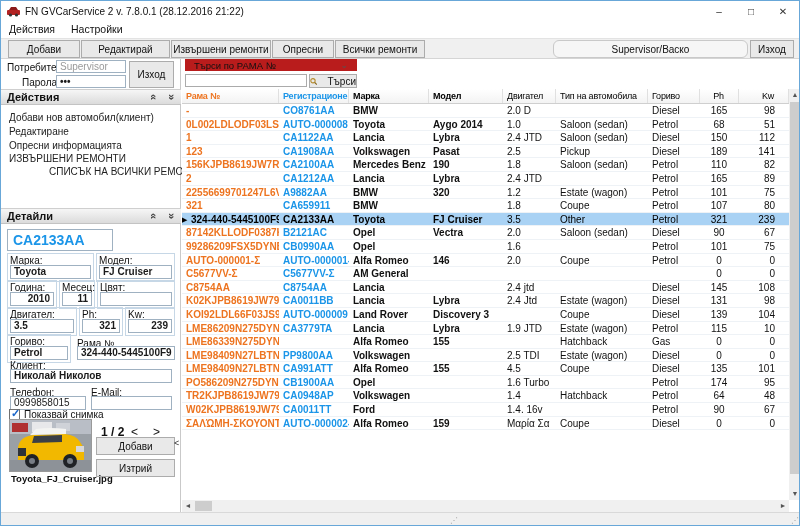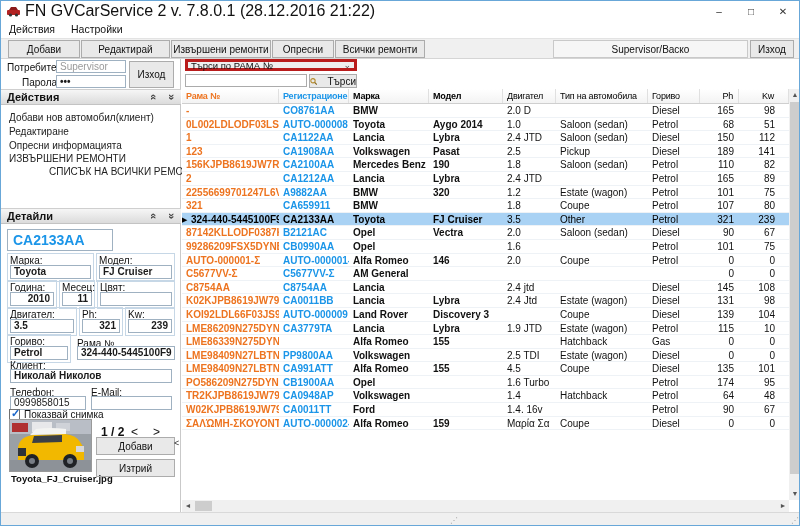--- a/index.html
+++ b/index.html
@@ -4,21 +4,21 @@
 <style>
   * { margin:0; padding:0; box-sizing:border-box; }
   html,body { background:#fff; }
   body { font-family:"Liberation Sans", sans-serif; width:800px; height:526px; position:relative; }
   .window { position:absolute; left:0; top:0; width:800px; height:526px; border:1px solid var(--accent,#68A7D8); background:#fff; overflow:hidden; }
 
   
   .titlebar { position:absolute; left:0; top:0; width:100%; height:20px; background:#fff; display:flex; align-items:center; }
   .app-icon { width:13px; height:11px; margin:0 5px 0 6px; position:relative; }
   .app-icon svg { display:block; }
-  .title-text { font-size:16px; color:#111; }
+  .title-text { font-size:10px; color:#111; }
   .win-controls { position:absolute; right:0; top:0; height:20px; display:flex; }
   .win-btn { width:32px; height:20px; display:flex; align-items:center; justify-content:center; font-size:10px; color:#333; cursor:default; }
 
   
   .menubar { position:absolute; left:0; top:20px; width:100%; height:17px; background:#fff; display:flex; align-items:center; border-bottom:1px solid #fff; }
   .menu-item { font-size:10.5px; color:#111; padding:2px 8px; }
 
   
   .toolbar { position:absolute; left:0; top:37px; width:100%; height:21px; background:#F0F0F0; border-top:1px solid #E3E3E3; border-bottom:1px solid #D5D5D5; }
   .tb-btn { position:absolute; top:1px; height:18px; background:#E9E9E9; border:1px solid #ACACAC; font-size:10px; color:#111; display:flex; align-items:center; justify-content:center; }
@@ -42,39 +42,39 @@
   .checkrow { position:absolute; left:8px; top:350px; display:flex; align-items:center; }
   .checkbox { width:11px; height:11px; border:1px solid #707070; background:#fff; position:relative; margin-right:4px; }
   .checkbox .tick { position:absolute; left:1px; top:-3px; color:#1B66C9; font-size:11px; font-weight:bold; }
   .photo { position:absolute; left:8px; top:360px; width:83px; height:53px; border:1px solid #999; overflow:hidden; }
   .photo-caption { position:absolute; left:10px; top:414px; font-size:9.5px; font-weight:bold; color:#111; }
   .pager { position:absolute; font-size:12px; color:#111; }
   .splitter-arrow { position:absolute; left:173px; top:437px; font-size:9px; color:#333; }
 
   
   .main { position:absolute; left:181px; top:58px; width:619px; height:453px; background:#fff; }
-  .search-select { position:absolute; left:3px; top:0px; width:172px; height:12px; background:#EFEFEF; border:3px solid #b91c1c; font-size:9.5px; color:#111; display:flex; align-items:center; padding:0 3px; }
+  .search-select { position:absolute; left:3px; top:0px; width:172px; height:12px; background:#EFEFEF; border:6px solid #b91c1c; font-size:9.5px; color:#111; display:flex; align-items:center; padding:0 3px; }
   .search-select .dd { margin-left:auto; color:#555; font-size:9px; }
   .search-input { position:absolute; left:3px; top:15px; width:122px; height:13px; background:#fff; border:1px solid #ABABAB; font-size:10px; padding:0 3px; }
   .search-btn { position:absolute; left:127px; top:15px; width:48px; height:14px; background:#E9E9E9; border:1px solid #ACACAC; font-size:10px; color:#111; display:flex; align-items:center; justify-content:center; gap:10px; }
 
   
   .thead { position:absolute; left:0; top:30px; width:607px; height:15px; background:linear-gradient(#FFFFFF,#F3F3F3); border-bottom:1px solid #CFCFCF; display:flex; }
   .hcell { font-size:9px; color:#000; padding:2px 0 0 4px; border-right:1px solid #E0E0E0; overflow:hidden; white-space:nowrap; letter-spacing:-0.2px; }
   .tbody { position:absolute; left:0; top:45px; width:607px; }
   .trow { display:flex; height:13.6px; border-bottom:1px solid #EEF2F6; position:relative; background:#fff; }
   .tcell { font-size:10px; color:#111; padding:0 0 0 4px; line-height:13px; overflow:hidden; white-space:nowrap; }
   .c-rama  { width:97px; color:var(--orange,#ED7420); font-weight:bold; }
   .c-reg   { width:70px; color:var(--blue,#1B95E8); font-weight:bold; }
   .c-marka { width:80px; font-weight:bold; }
   .c-model { width:74px; font-weight:bold; }
   .c-dvig  { width:53px; }
   .c-tip   { width:92px; }
   .c-gor   { width:52px; }
-  .c-ph    { width:39px; text-align:right; padding-right:5px; }
+  .c-ph    { width:39px; text-align:center; padding-right:5px; }
   .c-kw    { width:50px; text-align:right; padding-right:14px; }
   .trow.sel { background:var(--sel,#A9D2F4); }
   .trow.sel .tcell { color:#000; }
   .trow.sel .c-rama { padding-left:9px; }
   .sel-marker { position:absolute; left:0; top:3px; font-size:7px; color:#000; line-height:7px; }
 
   
   .vscroll { position:absolute; left:607px; top:30px; width:12px; height:411px; background:#F0F0F0; }
   .vscroll .arr { position:absolute; left:0; width:12px; height:12px; font-size:7px; color:#555; text-align:center; line-height:12px; }
   .vscroll .thumb { position:absolute; left:1px; top:13px; width:10px; height:372px; background:#CDCDCD; }
@@ -112,21 +112,21 @@
     <span class="menu-item">Действия</span>
     <span class="menu-item">Настройки</span>
   </div>
 
   <div class="toolbar">
     <div class="tb-btn" style="left:7px;width:72px;">Добави</div>
     <div class="tb-btn" style="left:80px;width:89px;">Редактирай</div>
     <div class="tb-btn" style="left:170px;width:100px;">Извършени ремонти</div>
     <div class="tb-btn" style="left:271px;width:62px;">Опресни</div>
     <div class="tb-btn" style="left:334px;width:90px;">Всички ремонти</div>
-    <div class="tb-user" style="left:552px;width:195px;">Supervisor/Васко</div>
+    <div class="tb-user" style="left:552px;width:195px;border-radius:6px;">Supervisor/Васко</div>
     <div class="tb-btn" style="left:749px;width:44px;">Изход</div>
   </div>
 
   <div class="leftpanel">
 
     <span class="lbl" style="left:6px;top:3px;">Потребител:</span>
     <div class="inp" style="left:55px;top:1px;width:70px;height:13px;color:#9a9a9a;font-weight:normal;">Supervisor</div>
     <span class="lbl" style="left:21px;top:18px;">Парола:</span>
     <div class="inp" style="left:55px;top:16px;width:70px;height:13px;">•••</div>
     <div class="btn" style="left:128px;top:2px;width:45px;height:27px;">Изход</div>

